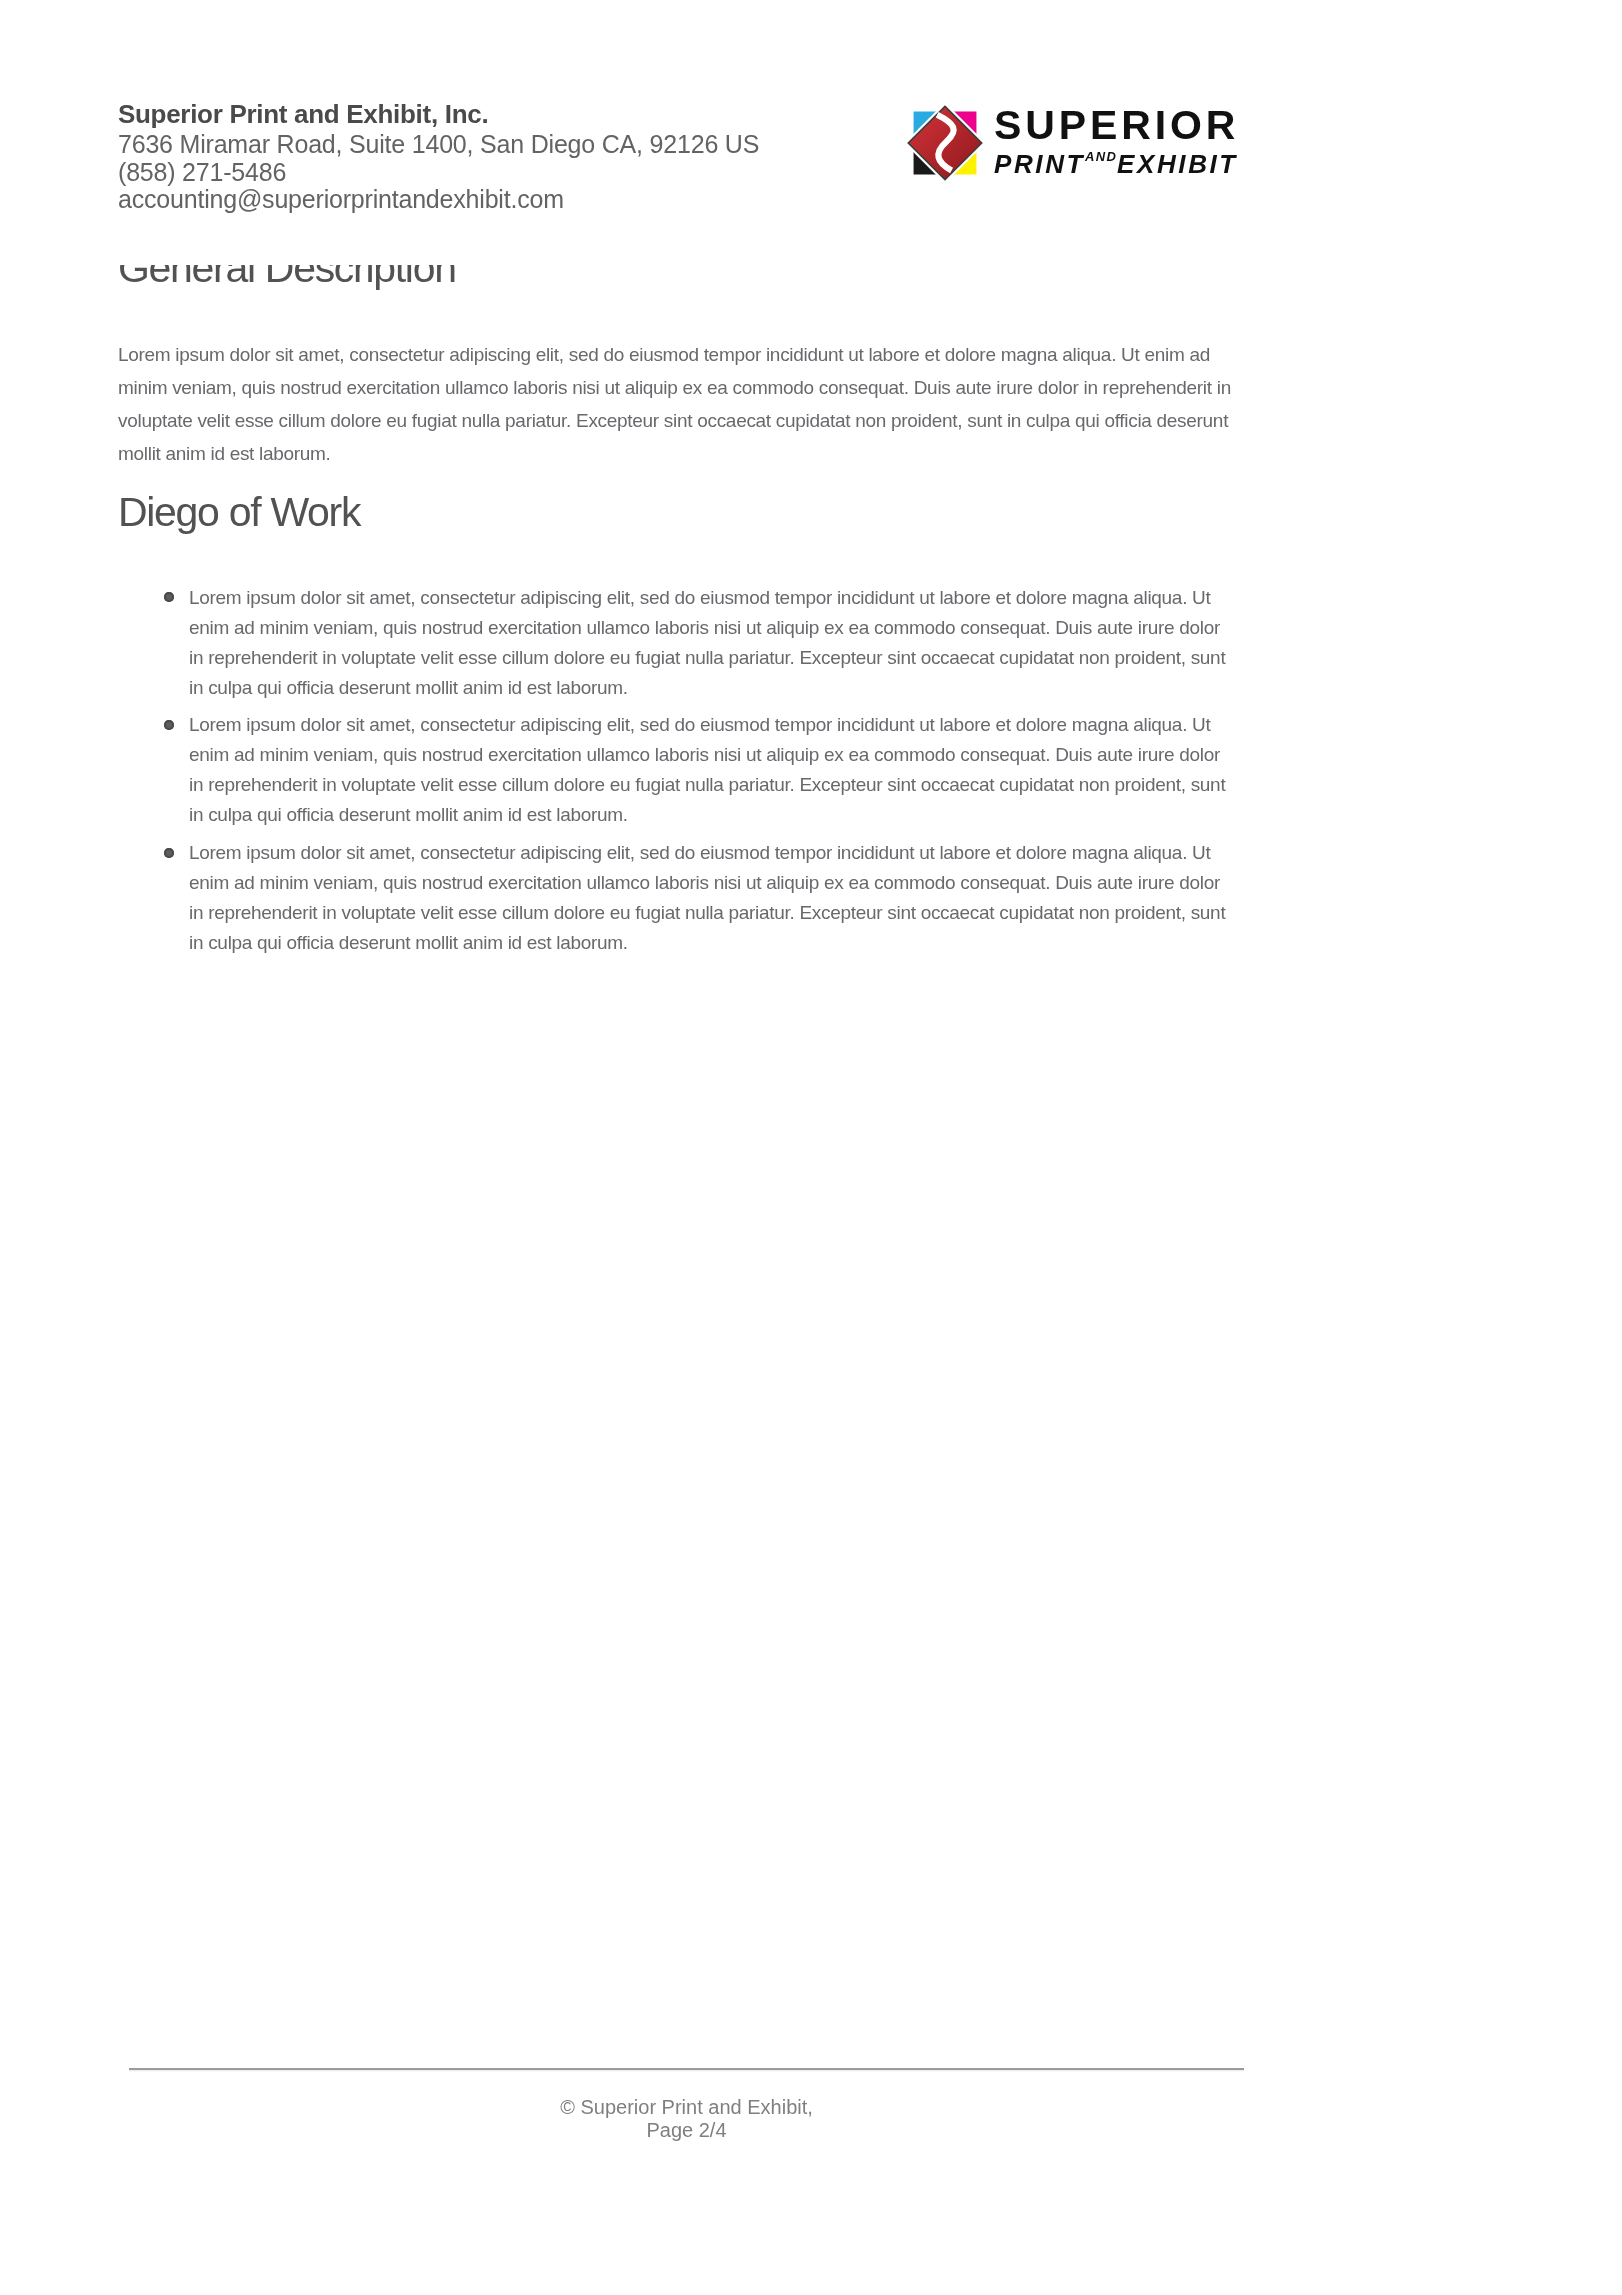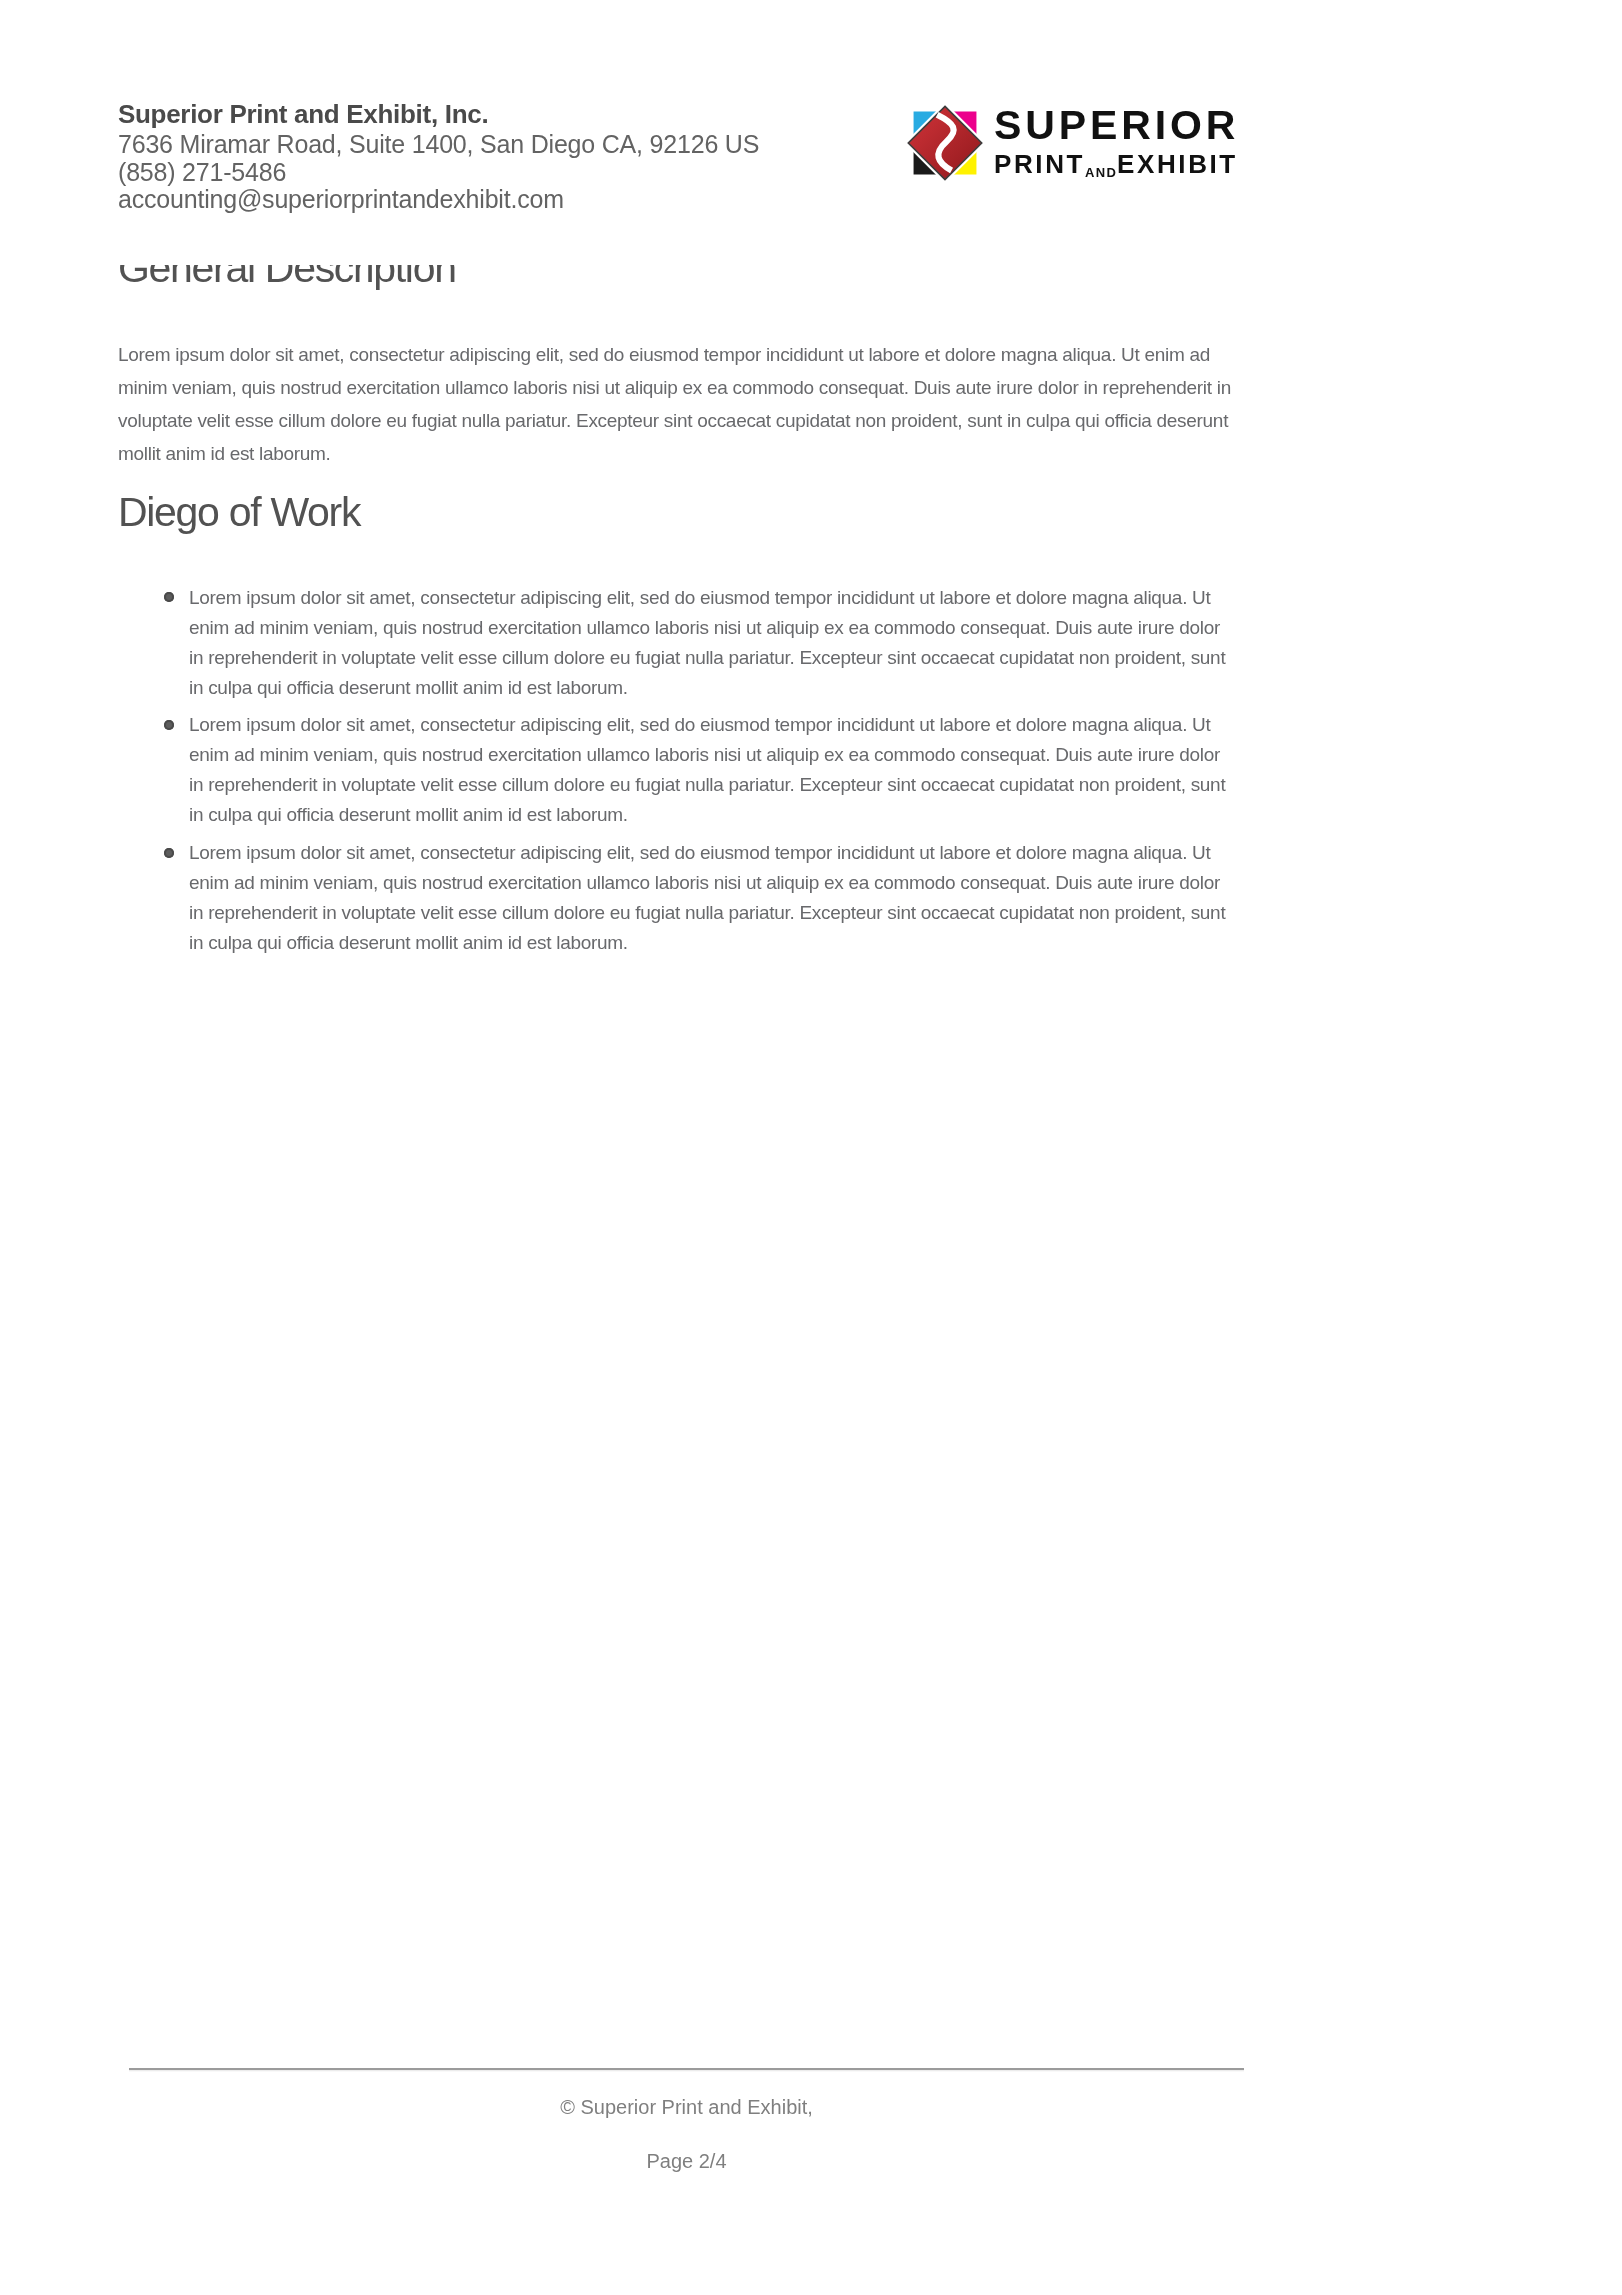--- a/index.html
+++ b/index.html
@@ -56,25 +56,26 @@
     font-weight: 700;
     letter-spacing: 3.9px;
     line-height: 41px;
     white-space: nowrap;
     display: flex;
     justify-content: space-between;
   }
   .logo-subtitle {
     display: flex;
     justify-content: space-between;
-    align-items: flex-end;
+    align-items: flex-start;
     font-weight: 700;
     letter-spacing: 2.6px;
     margin-top: 2.6px;
     white-space: nowrap;
+    font-style: italic;
   }
   .logo-subtitle .big { font-size: 26px; }
   .logo-subtitle .small { font-size: 13px; letter-spacing: 1.3px; }
 
   
   h1 {
     margin: 0;
     font-size: 41px;
     font-weight: 400;
     color: #525252;
@@ -139,21 +140,21 @@
     text-align: center;
     color: #7f7f7f;
     font-size: 20px;
   }
   .footer-divider {
     height: 2px;
     background: #9b9b9b;
     box-shadow: 0 1.3px 0 #ececec;
     margin: 0 0 26px 0;
   }
-  .footer-page { margin-top: 31px; }
+  .footer-page { }
 </style>
 </head>
 <body>
 
 <div class="page">
   <div class="content">
 
     <header class="letterhead">
       <div>
         <div class="company-name">Superior Print and Exhibit, Inc.</div>

